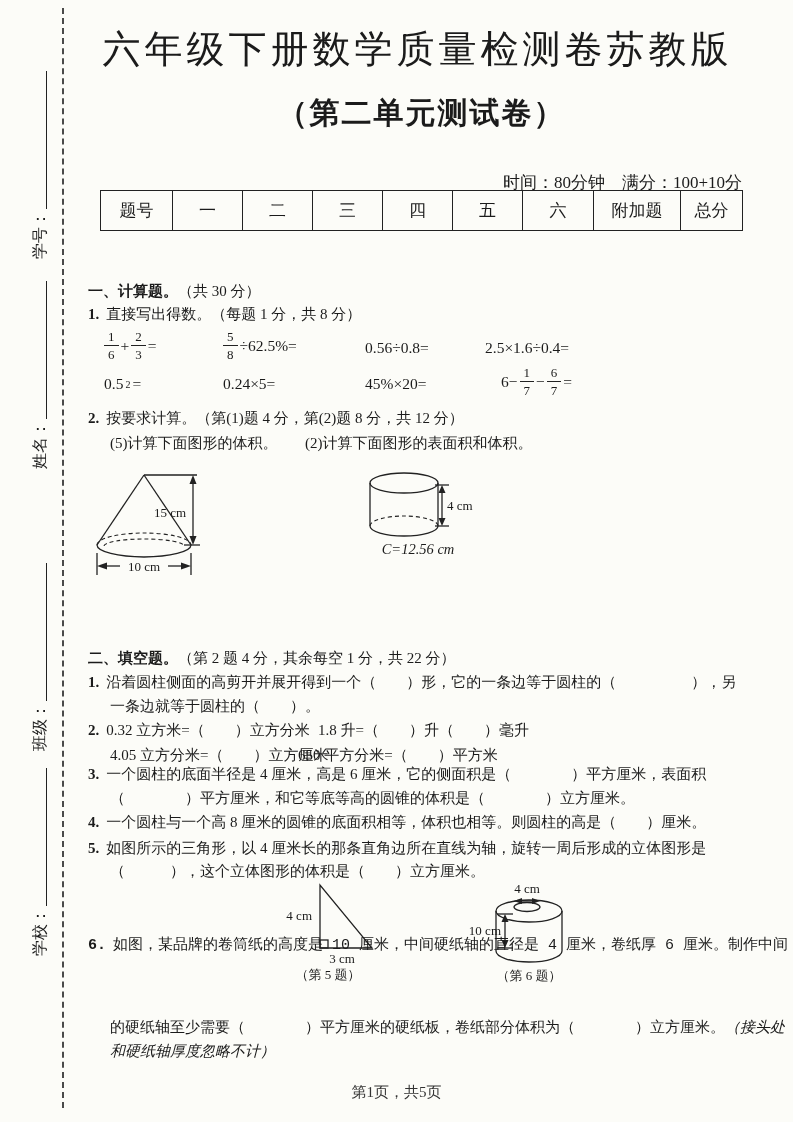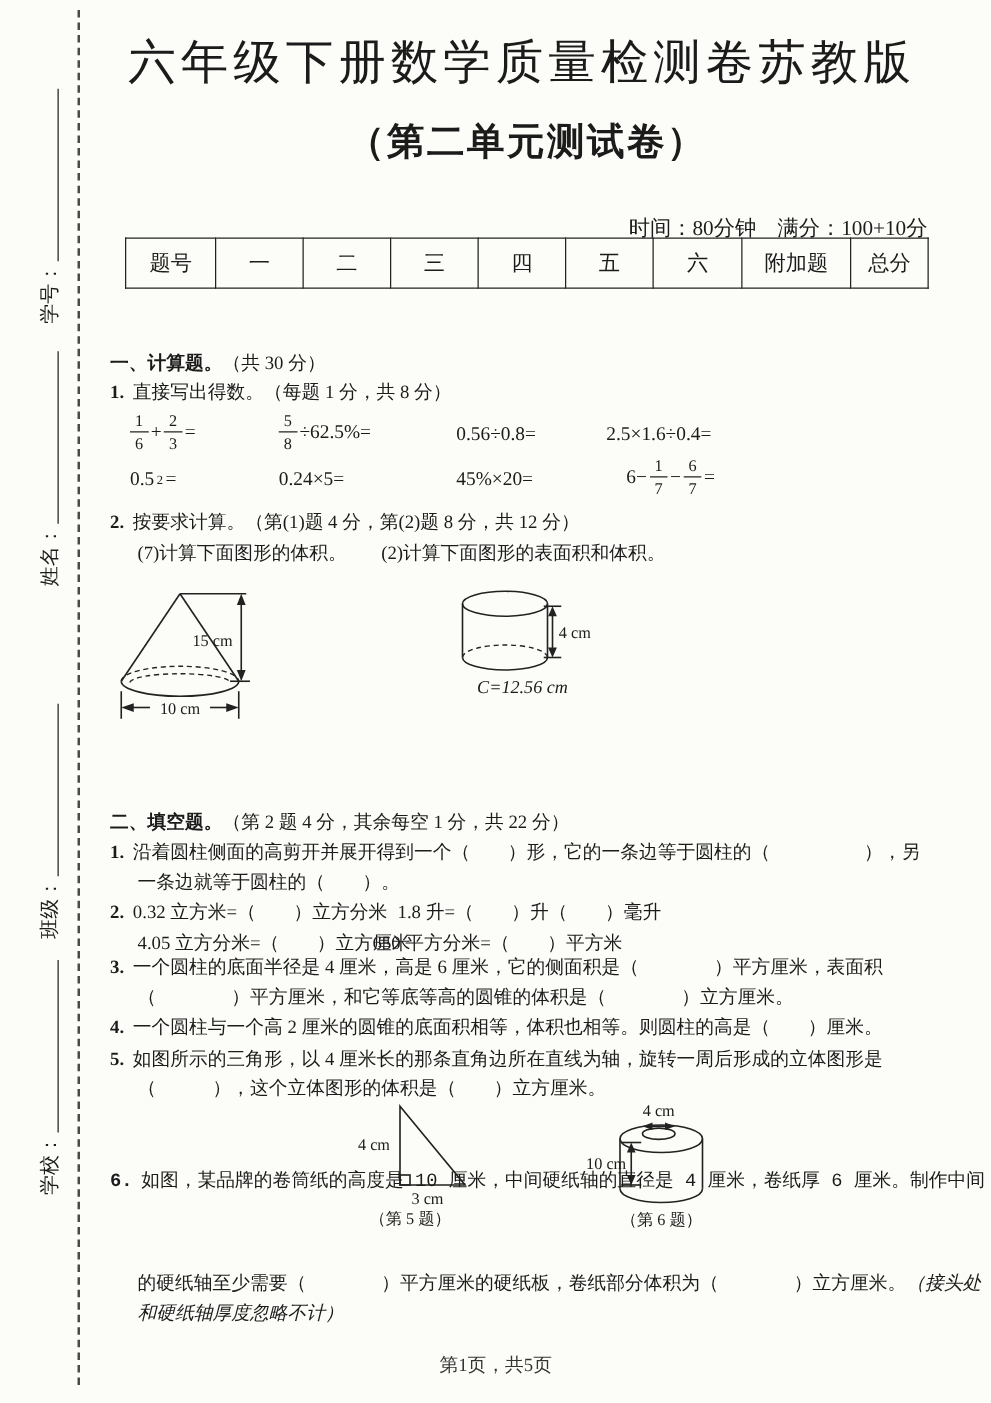--- a/index.html
+++ b/index.html
@@ -142,21 +142,21 @@
     <span class="frac">
         <span class="fn">6</span>
         <span class="fd">7</span>
       </span>
     <span>=</span>
   </div>
 
   <div class="ln" style="left:88px;top:408px;">
     <span class="qno">2.</span><span>按要求计算。（第(1)题 4 分，第(2)题 8 分，共 12 分）</span>
   </div>
-  <div class="ln" style="left:110px;top:433px;">(7)计算下面图形的体积。</div>
+  <div class="ln" style="left:110px;top:433px;">(5)计算下面图形的体积。</div>
   <div class="ln" style="left:305px;top:433px;">(2)计算下面图形的表面积和体积。</div>
 
   <svg style="left:92px;top:455px;" width="215" height="138" viewBox="0 0 215 138">
     <path class="sk" d="M52,20 L5,90"></path>
     <path class="sk" d="M52,20 L99,90"></path>
     <path class="sk" d="M5,90 A47,12 0 0 0 99,90"></path>
     <path class="skd" d="M5,90 A47,12 0 0 1 99,90"></path>
     <path class="skd" d="M12,91 A40,7 0 0 1 92,91"></path>
     <path class="sk" d="M52,20 L105,20"></path>
     <path class="sk" d="M101,26 L101,84"></path>
@@ -203,21 +203,21 @@
   <div class="ln" style="left:318px;top:720px;">1.8 升=（　　）升（　　）毫升</div>
   <div class="ln" style="left:110px;top:745px;">4.05 立方分米=（　　）立方厘米</div>
   <div class="ln" style="left:298px;top:745px;">650 平方分米=（　　）平方米</div>
 
   <div class="ln" style="left:88px;top:764px;">
     <span class="qno">3.</span><span>一个圆柱的底面半径是 4 厘米，高是 6 厘米，它的侧面积是（　　　　）平方厘米，表面积</span>
   </div>
   <div class="ln" style="left:110px;top:788px;">（　　　　）平方厘米，和它等底等高的圆锥的体积是（　　　　）立方厘米。</div>
 
   <div class="ln" style="left:88px;top:812px;">
-    <span class="qno">4.</span><span>一个圆柱与一个高 2 厘米的圆锥的底面积相等，体积也相等。则圆柱的高是（　　）厘米。</span>
+    <span class="qno">4.</span><span>一个圆柱与一个高 8 厘米的圆锥的底面积相等，体积也相等。则圆柱的高是（　　）厘米。</span>
   </div>
 
   <div class="ln" style="left:88px;top:838px;">
     <span class="qno">5.</span><span>如图所示的三角形，以 4 厘米长的那条直角边所在直线为轴，旋转一周后形成的立体图形是</span>
   </div>
   <div class="ln" style="left:110px;top:861px;">（　　　），这个立体图形的体积是（　　）立方厘米。</div>
 
   <svg style="left:258px;top:876px;" width="130" height="110" viewBox="0 0 130 110">
     <path class="sk" d="M62,9 L62,72 L114,72 Z"></path>
     <rect class="sk" x="62" y="64" width="8" height="8" stroke-width="1"></rect>

